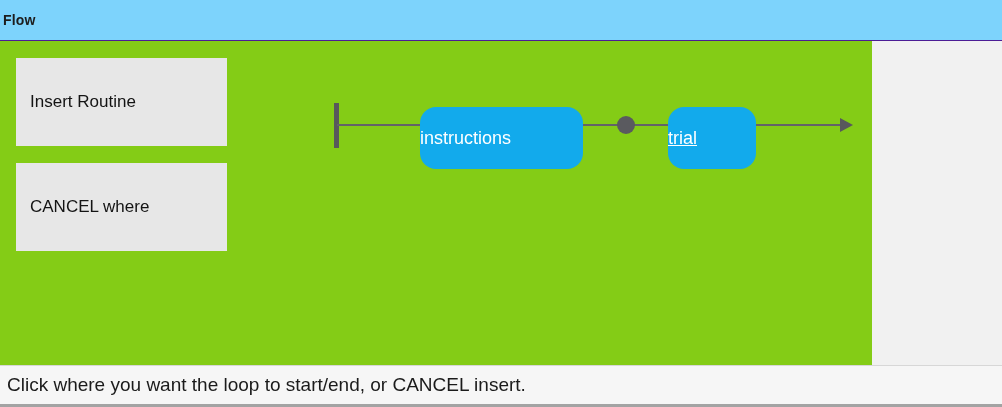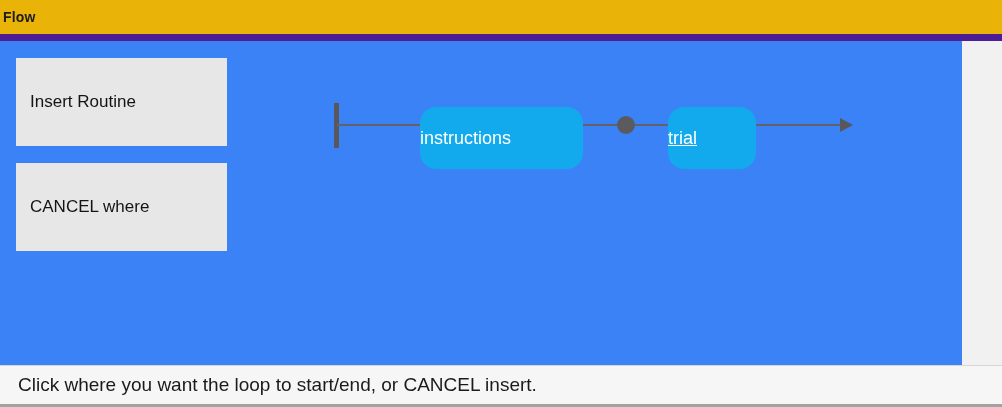--- a/index.html
+++ b/index.html
@@ -7,36 +7,36 @@
   .window{
     position:relative;
     width:1002px;height:407px;
     background:#f1f1f1;
     overflow:hidden;
   }
   
   .panel-header{
     position:absolute;left:0;top:0;
     width:1002px;height:41px;
-    background:#eab308;
-    border-bottom:7px solid #4c1d95;
+    background:#7dd3fc;
+    border-bottom:1px solid #4c1d95;
     box-sizing:border-box;
     display:flex;align-items:center;
   }
   .panel-header .title{
     margin-left:3px;
     font-size:14px;font-weight:600;
     color:#1d1d1d;
     letter-spacing:0.2px;
   }
   
   .canvas{
     position:absolute;left:0;top:41px;
-    width:962px;height:324px;
-    background:#3b82f6;
+    width:872px;height:324px;
+    background:#84cc16;
   }
   
   .flow-btn{
     position:absolute;left:16px;
     width:211px;height:88px;
     background:#e7e7e7;
     border:none;
     display:flex;align-items:center;
     padding-left:14px;box-sizing:border-box;
     font-family:"Liberation Sans","DejaVu Sans",sans-serif;
@@ -87,21 +87,21 @@
     background:#d7d7d7;
   }
   .status-bar{
     position:absolute;left:0;top:366px;
     width:1002px;height:38px;
     background:#f6f6f6;
     display:flex;align-items:center;
     box-sizing:border-box;
   }
   .status-bar .message{
-    margin-left:18px;
+    margin-left:7px;
     font-size:19px;
     color:#1b1b1b;
   }
   .bottom-border{
     position:absolute;left:0;top:404px;
     width:1002px;height:3px;
     background:#a3a3a3;
   }
 </style>
 </head>

